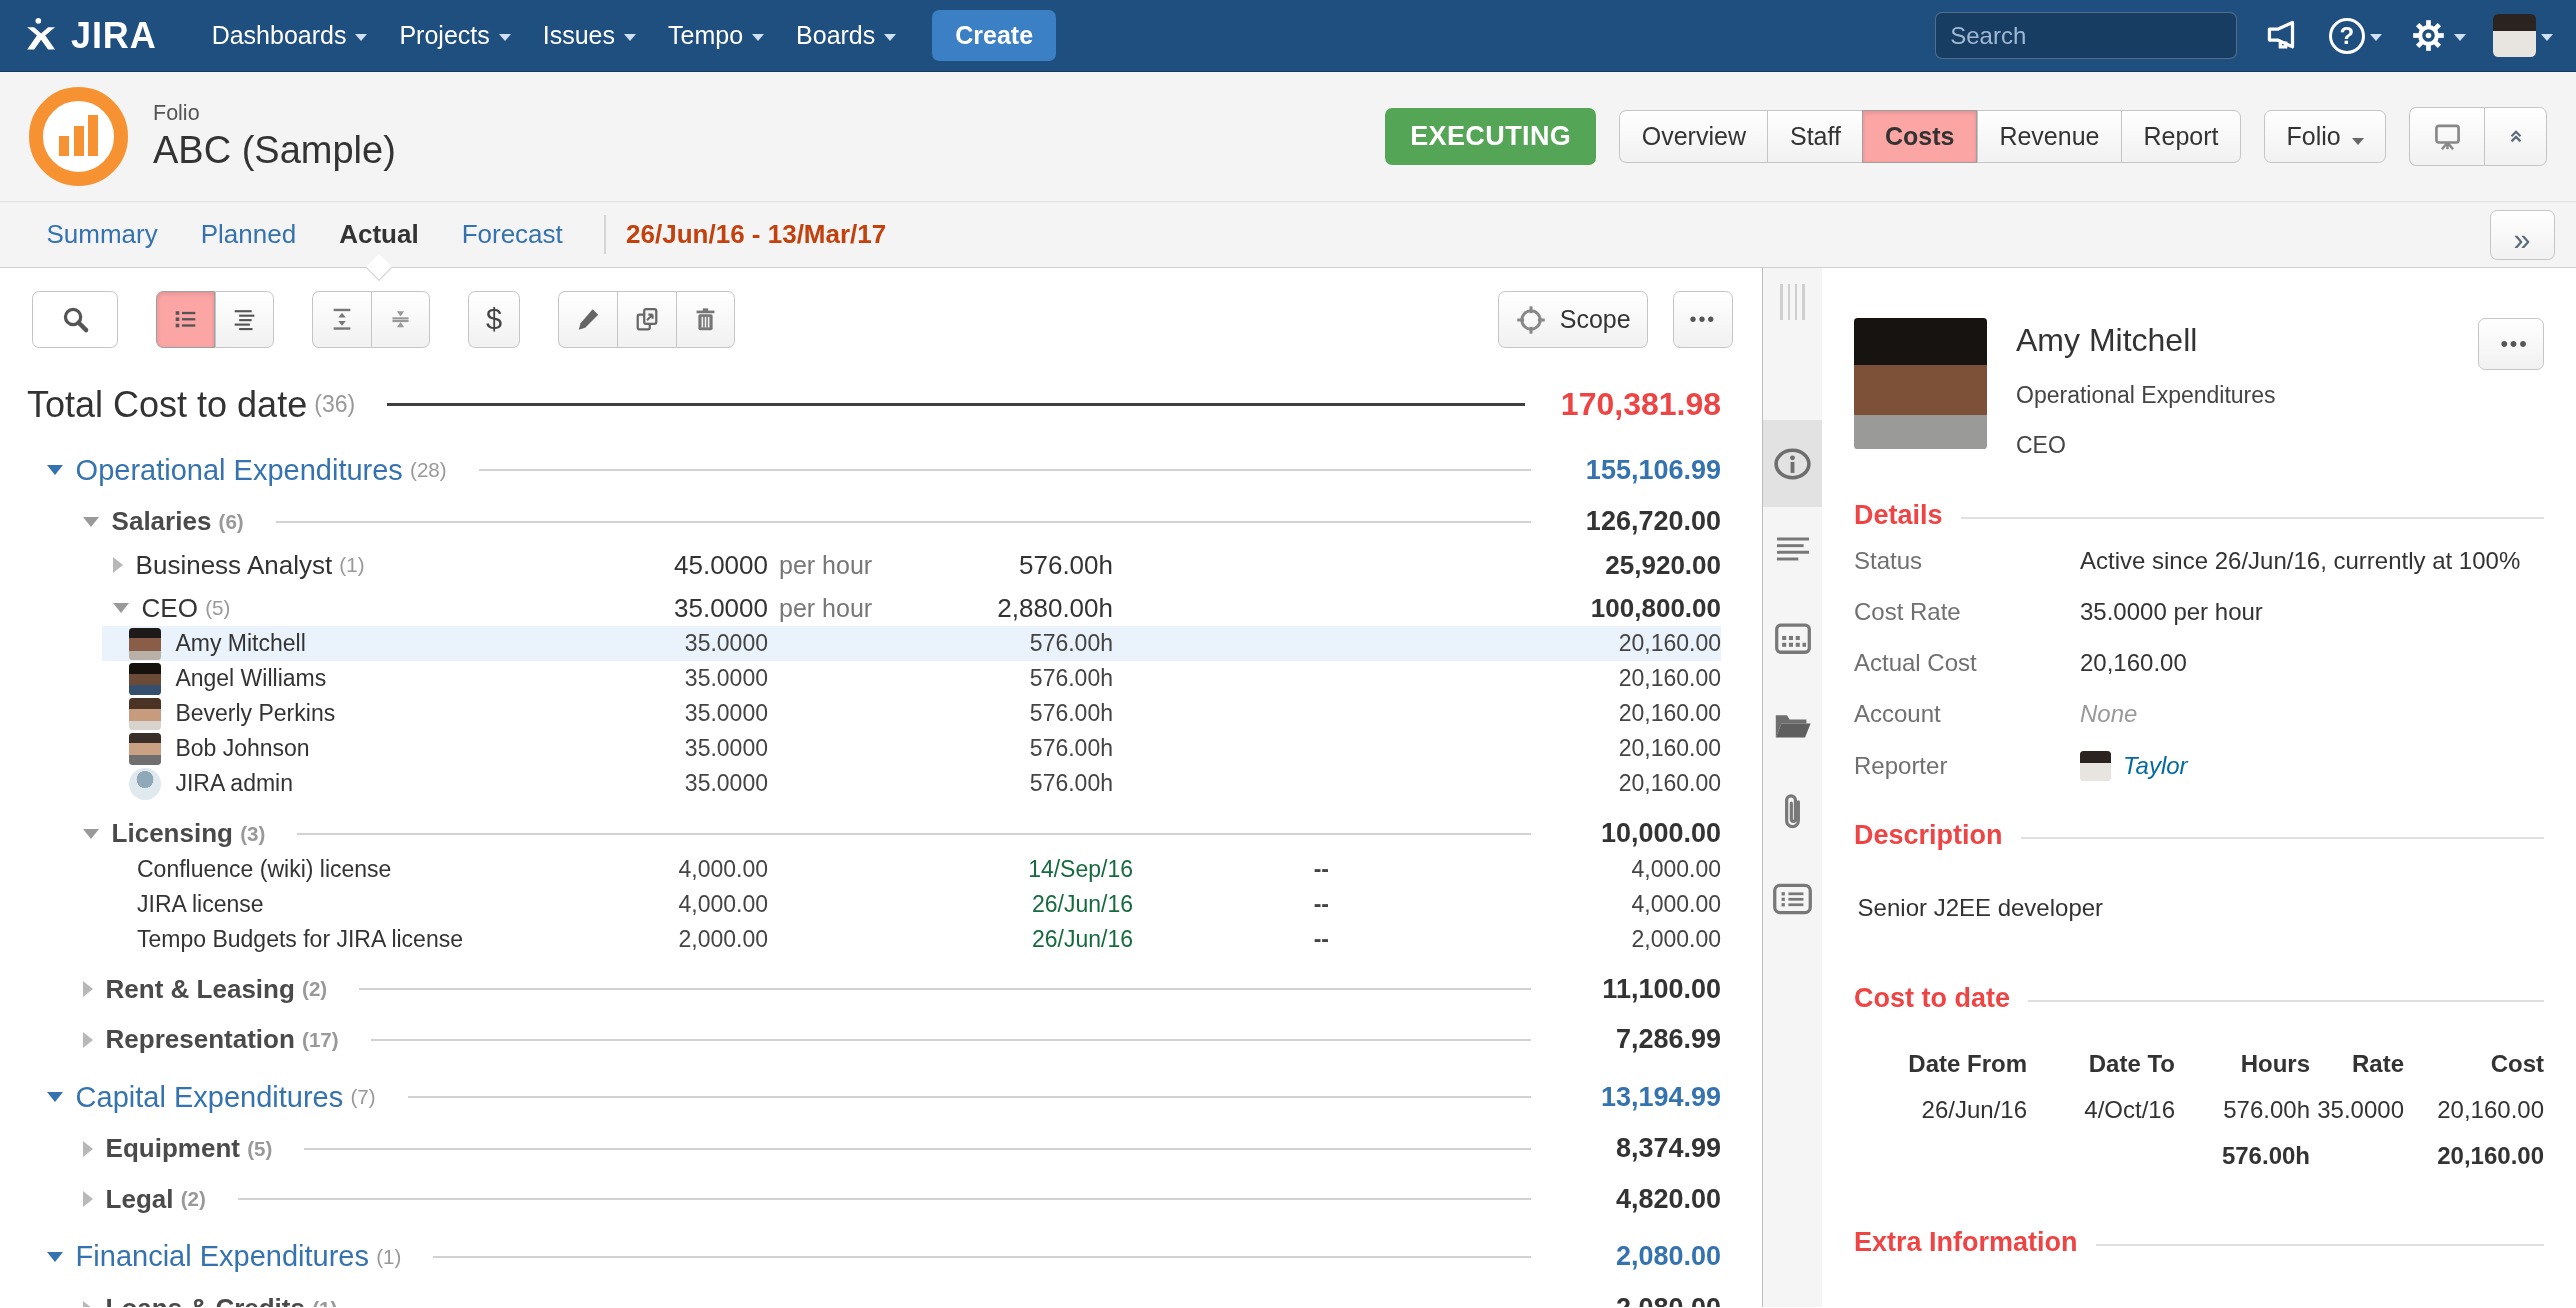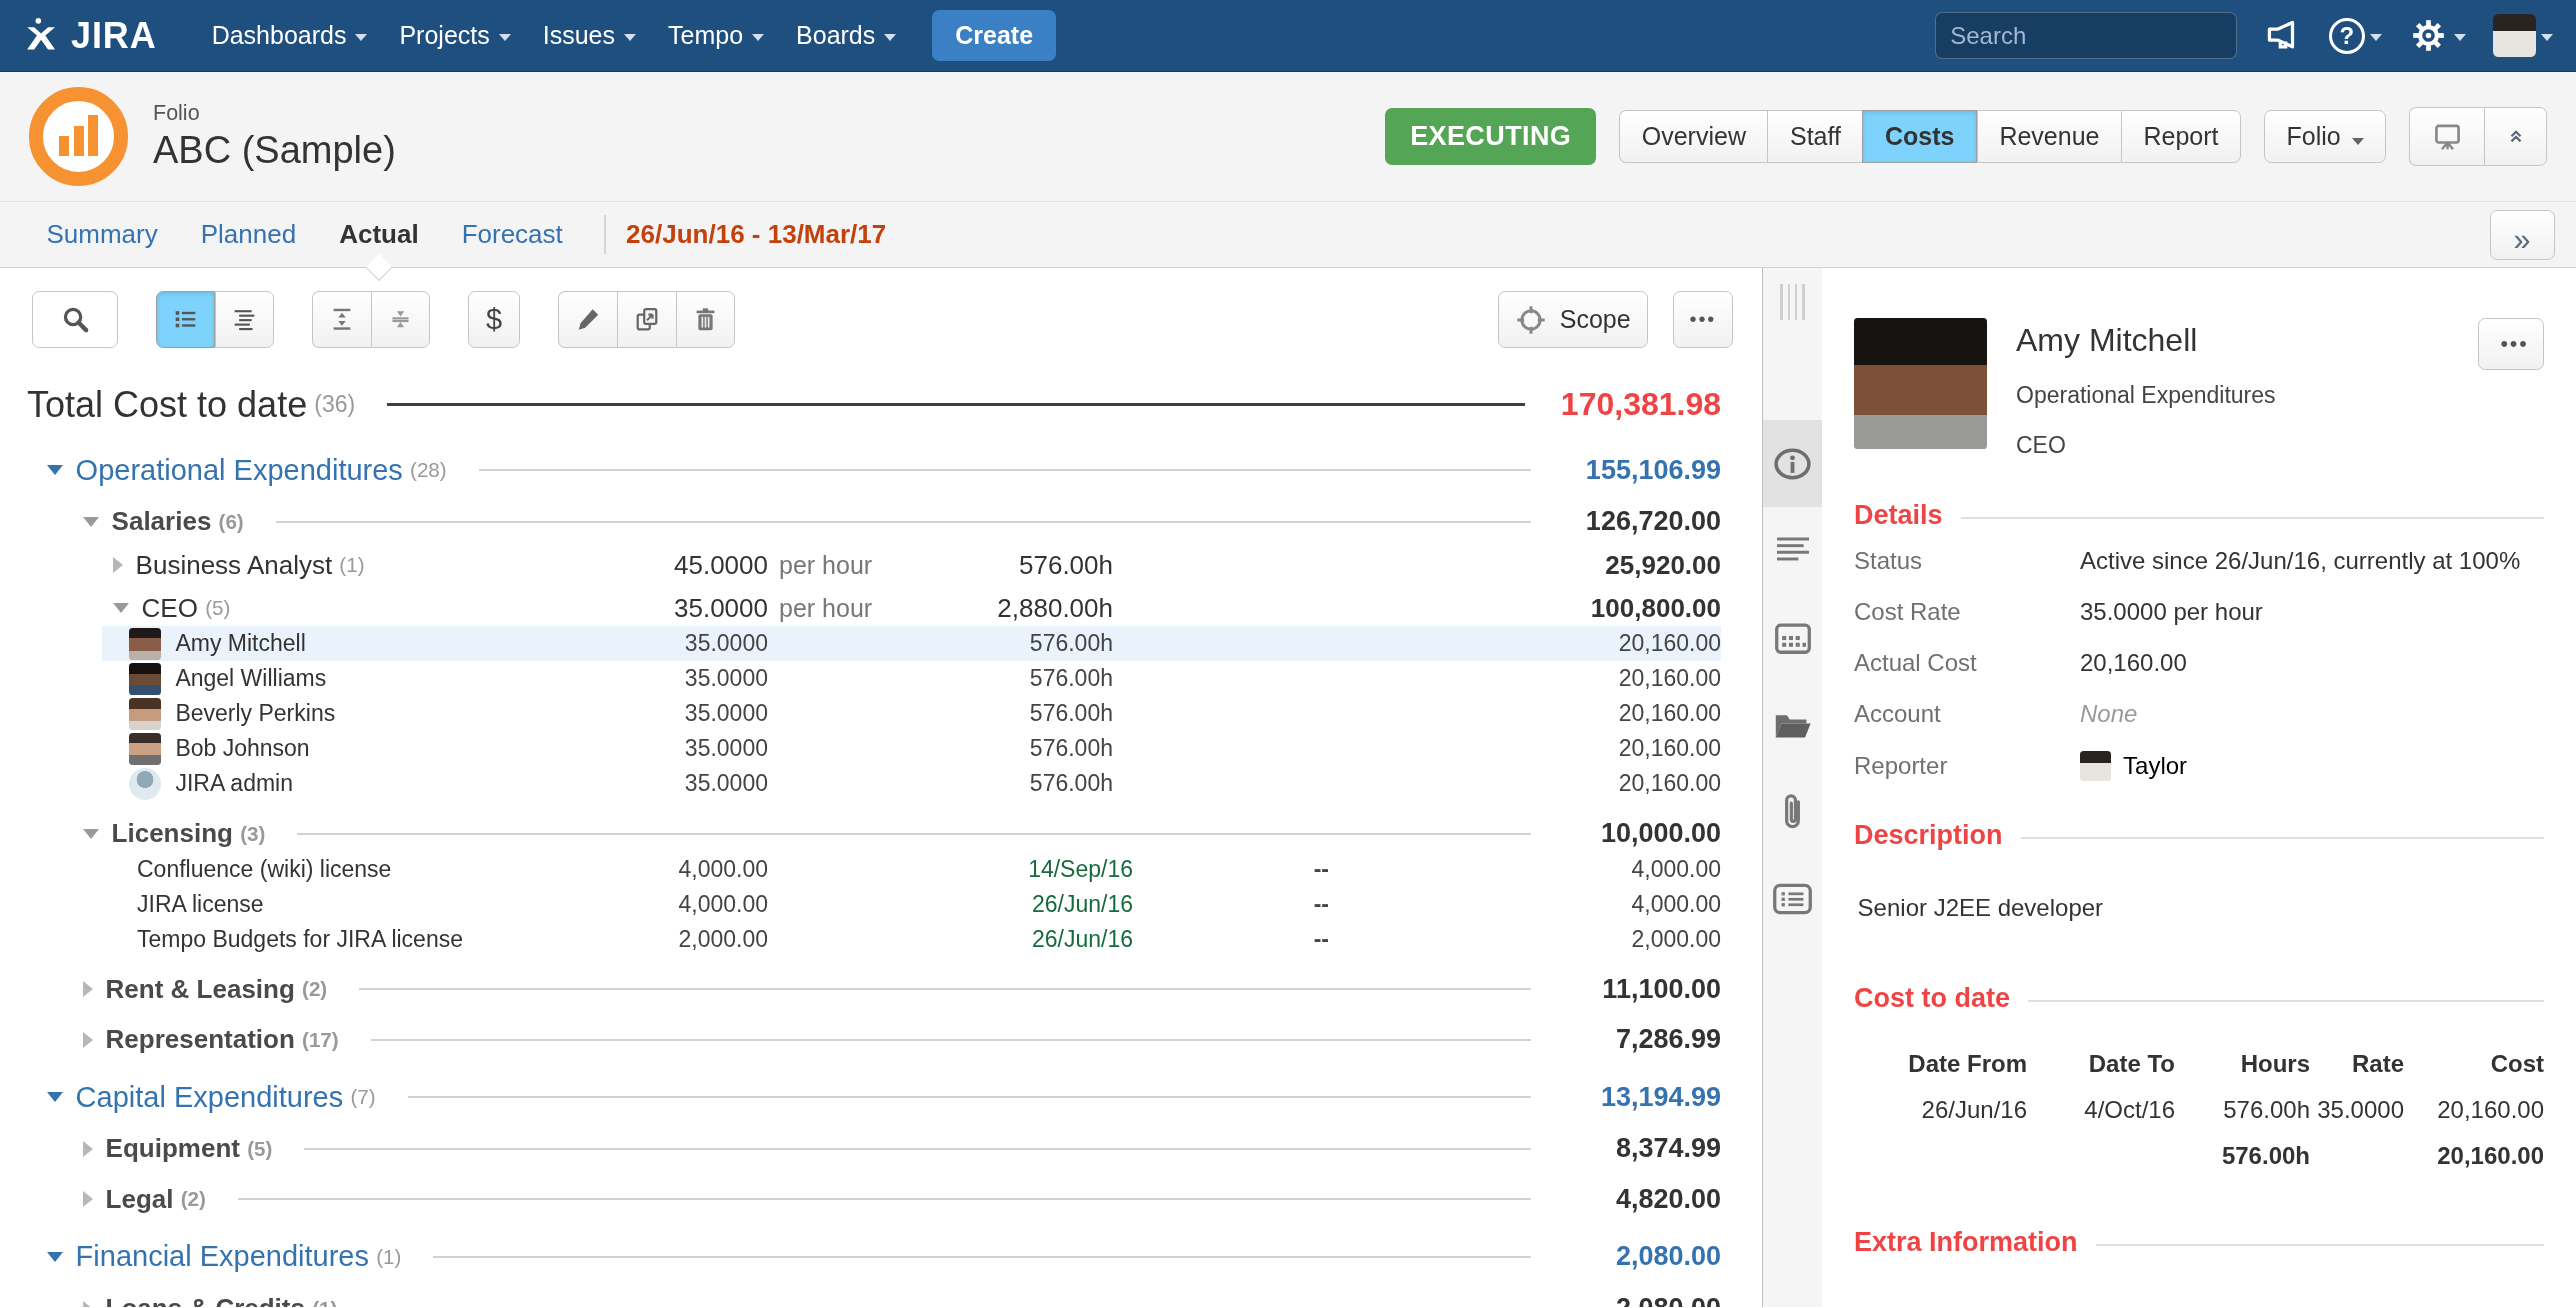--- a/index.html
+++ b/index.html
@@ -42,21 +42,21 @@
   .hdr-right { margin-left:auto; display:flex; align-items:center; gap:23px; }
   .exec-badge { background:#55a557; color:#fff; font-size:27px; font-weight:bold;
     border-radius:7.2px; padding:12.6px 25px; letter-spacing:0.4px; }
   .btn { background:linear-gradient(#ffffff,#f1f1f1); border:1.8px solid #c5c5c5; color:#333;
     font-size:25px; font-family:inherit; padding:10.8px 21.5px; cursor:pointer; }
   .btn-group { display:flex; }
   .btn-group .btn { border-radius:0; border-right-width:0; }
   .btn-group .btn:first-child { border-radius:7.2px 0 0 7.2px; }
   .btn-group .btn:last-child { border-radius:0 7.2px 7.2px 0; border-right-width:1.8px; }
   .btn.solo { border-radius:7.2px; }
-  .btn.active { background:#7dd3fc; border-color:#9f9f9f; box-shadow:inset 0 1.8px 4.5px rgba(0,0,0,.12);
+  .btn.active { background:#fca5a5; border-color:#9f9f9f; box-shadow:inset 0 1.8px 4.5px rgba(0,0,0,.12);
     font-weight:bold; border-right-width:1.8px; }
   .btn .tri-dn-g { display:inline-block; width:0; height:0; border-left:6.3px solid transparent;
     border-right:6.3px solid transparent; border-top:7.2px solid #666; margin-left:10.8px; }
   .icon-btn { display:flex; align-items:center; justify-content:center; }
 
   
   .subnav { height:66px; background:#f4f4f4; border-bottom:1.8px solid #cfcfcf;
     display:flex; align-items:center; padding:0 25px; position:relative; }
   .subtab { font-size:26px; color:#3572b0; padding:0 21.5px; cursor:pointer; position:relative; height:64px;
     display:flex; align-items:center; }
@@ -142,21 +142,21 @@
   .sec-head { display:flex; align-items:center; font-size:27px; font-weight:bold; color:#ef4444; }
   .sec-head .hr { flex:1; height:1.8px; background:#e0e0e0; margin-left:18px; margin-top:5.4px; }
   .d-rows { margin-top:12px; }
   .d-row { display:flex; font-size:24px; height:36px; align-items:center; margin-bottom:15.3px; }
   .d-label { width:226px; color:#707070; flex:none; }
   .d-val { color:#333; }
   .d-val.none { color:#999; font-style:italic; }
   .rep { display:flex; align-items:center; gap:12.6px; }
   .rep-av { width:30.5px; height:30.5px; border-radius:3.6px;
     background:linear-gradient(180deg,#2a2320 0 40%,#e8e4df 40%); }
-  .link { color:#000000; cursor:pointer; }
+  .link { color:#0369a1; cursor:pointer;font-style:italic; }
   .desc-text { font-size:24px; color:#333; margin:43px 0 0 3.6px; }
   .ctd-table { margin-top:36px; font-size:24px; }
   .ctd-r { display:flex; justify-content:flex-end; margin-bottom:18px; }
   .ctd-r span { text-align:right; }
   .cc1{width:158px;} .cc2{width:148px;} .cc3{width:135px;} .cc4{width:94px;} .cc5{width:140px;}
   .ctd-r.head span { font-weight:bold; }
   .ctd-r.total span { font-weight:bold; }
 
   svg.ic { display:block; }
 </style>

